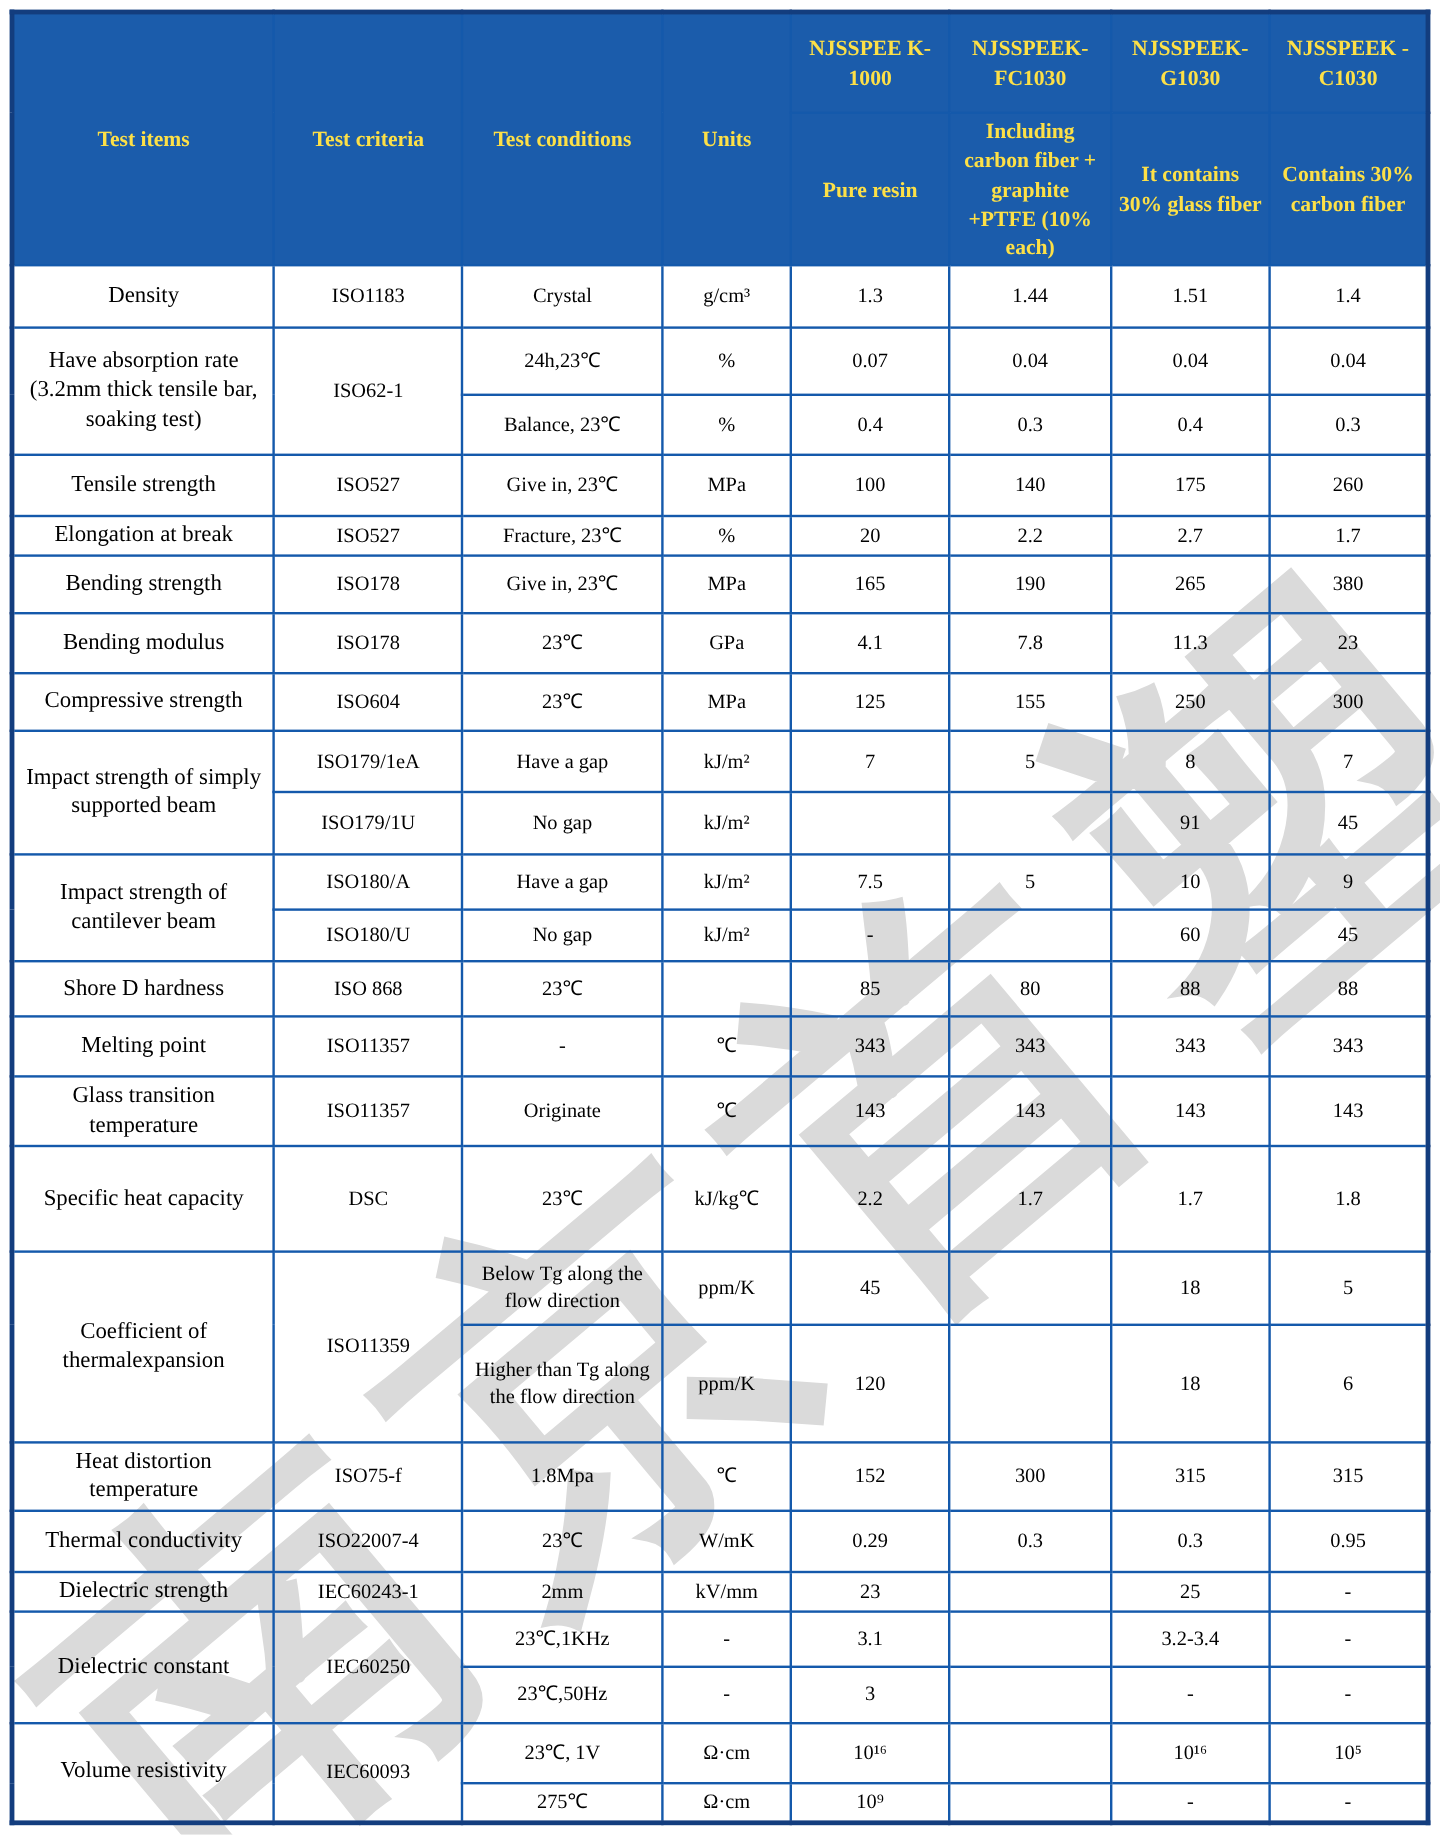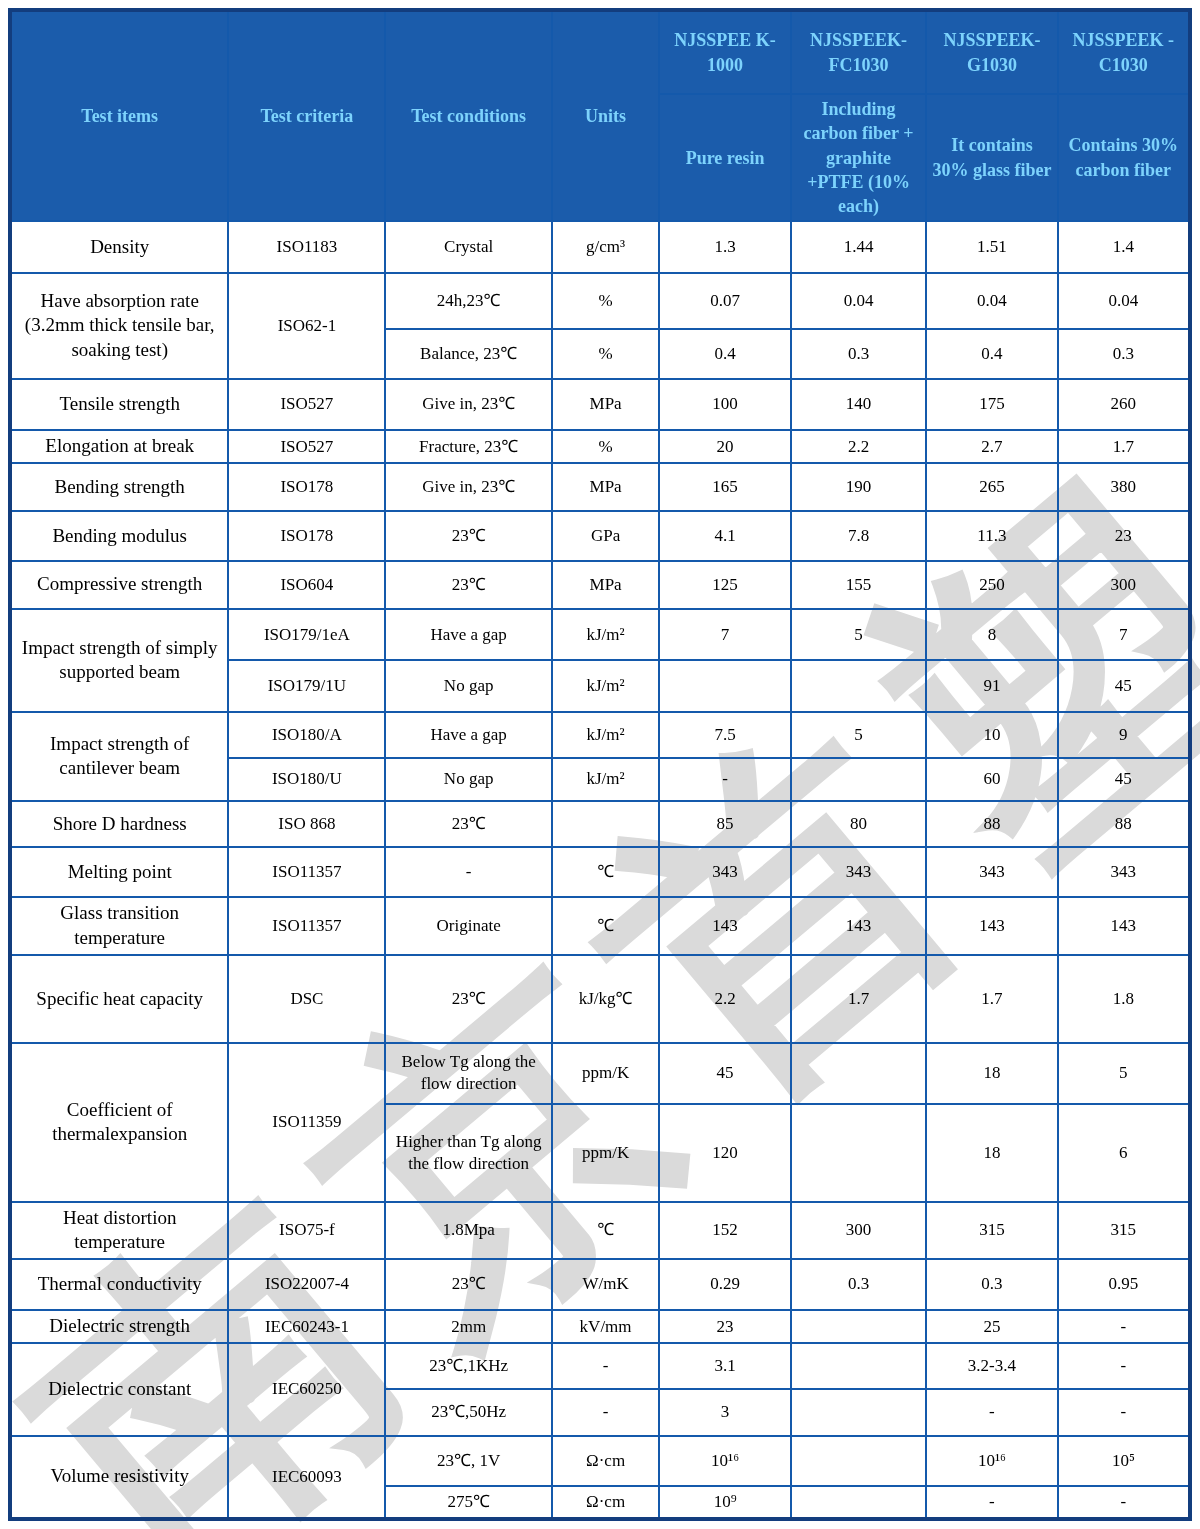--- a/index.html
+++ b/index.html
@@ -6,21 +6,21 @@
   .page{position:relative;width:1200px;height:1529px;background:#ffffff;overflow:hidden;
         font-family:"Liberation Serif", serif;}
   .watermark{position:absolute;left:90px;top:1330px;z-index:0;
              transform:rotate(-40deg);transform-origin:left center;
              font-size:330px;font-weight:bold;letter-spacing:38px;line-height:1;
              color:#dadada;white-space:nowrap;pointer-events:none;user-select:none;}
   table.spec{position:relative;z-index:1;margin:8px;width:1184px;height:1513px;
              border-collapse:collapse;table-layout:fixed;border:4px solid #133d7e;}
   .spec th,.spec td{border:2px solid #1459ab;text-align:center;vertical-align:middle;
                     padding:2px 5px;word-wrap:break-word;}
-  .spec thead th{background:#1b5cab;color:#7dd3fc;font-weight:bold;font-size:18px;line-height:1.35;}
+  .spec thead th{background:#1b5cab;color:#fde047;font-weight:bold;font-size:18px;line-height:1.35;}
   .spec tbody td{background:transparent;color:#000000;font-size:17px;line-height:1.3;}
   .spec tbody td.itemcol{font-size:19px;}
 </style>
 </head>
 <body>
 
 <div class="page">
   <div class="watermark">南京首塑</div>
 
   <table class="spec">

